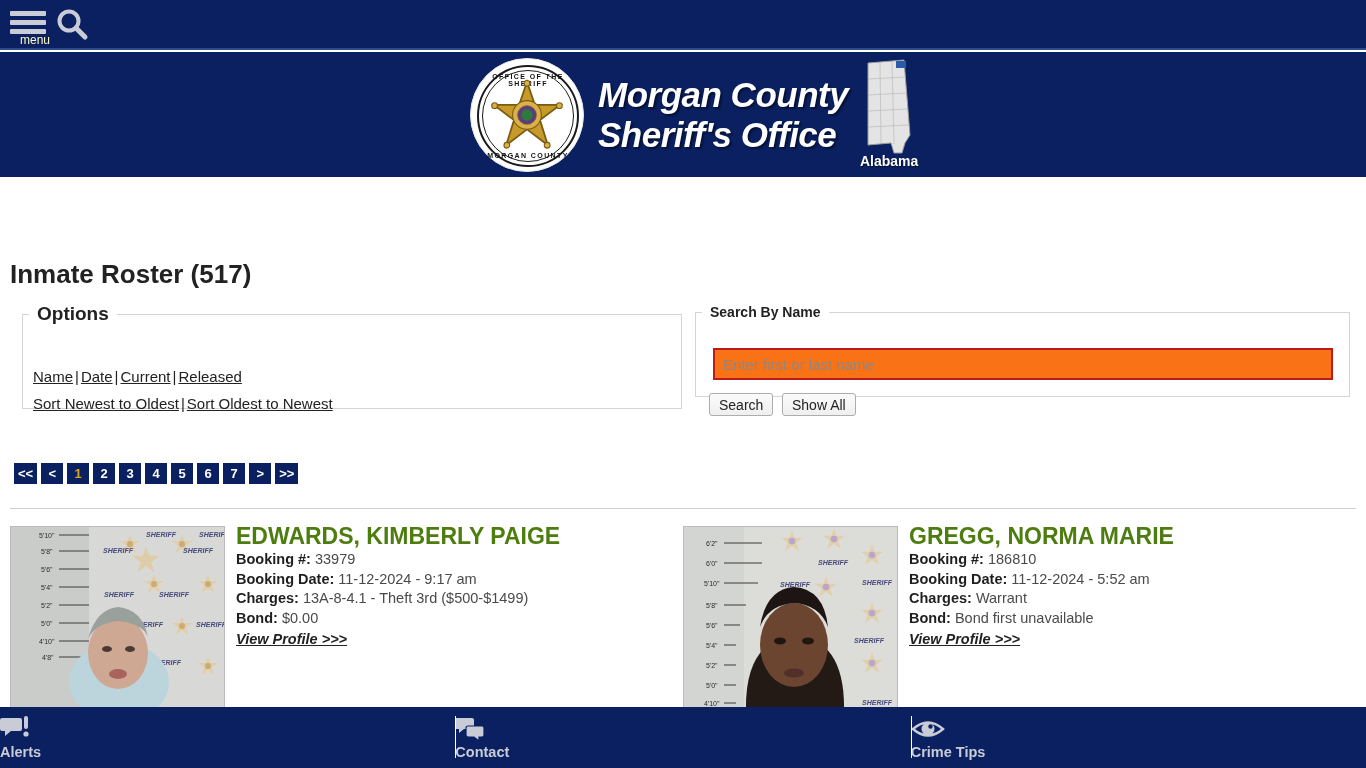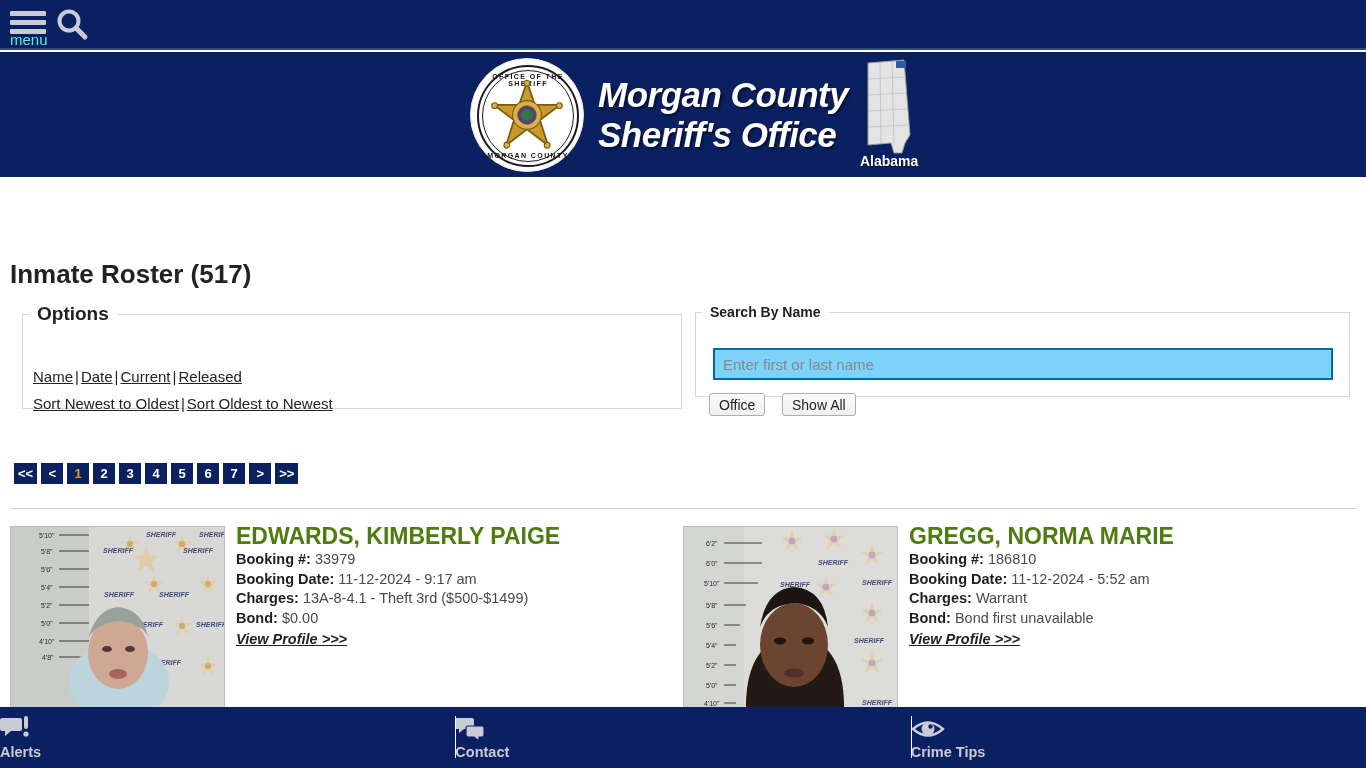--- a/index.html
+++ b/index.html
@@ -23,22 +23,22 @@
     position: absolute; left: 8px; top: 5px;
     width: 42px; height: 42px;
     cursor: pointer;
   }
   .menu-bars { position: absolute; left: 2px; top: 6px; width: 36px; }
   .menu-bars span {
     display: block; height: 5px; background: #c9ccd6;
     margin-bottom: 4px; border-radius: 1px;
   }
   .menu-label {
-    position: absolute; left: 2px; top: 27px;
-    color: #5eead4; font-size: 15px; line-height: 16px;
+    position: absolute; left: 12px; top: 27px;
+    color: #fef9c3; font-size: 12px; line-height: 16px;
     font-family: "Liberation Sans", sans-serif;
   }
   .search-toggle {
     position: absolute; left: 55px; top: 8px;
     width: 34px; height: 34px; cursor: pointer;
   }
 
   
   .logoband {
     position: absolute; top: 52px; left: 0;
@@ -139,22 +139,22 @@
   .opt-row.r2 { top: 70px; }
   .opt-row a {
     color: #222; text-decoration: underline;
     cursor: pointer;
   }
   .opt-sep { color: #222; padding: 0 2px; }
 
   .search-input {
     position: absolute; left: 17px; top: 28px;
     width: 620px; height: 32px;
-    border: 2px solid #0369a1;
-    background: #7dd3fc;
+    border: 2px solid #b91c1c;
+    background: #f97316;
     font-size: 15px; color: #333;
     padding: 0 8px;
     font-family: "Liberation Sans", sans-serif;
   }
   .search-input::placeholder { color: #888; }
   .btn {
     position: absolute; top: 73px;
     height: 23px;
     background: linear-gradient(#fbfbfb,#efefef);
     border: 1px solid #adadad;
@@ -326,21 +326,21 @@
     </div>
 
     <div class="opt-row r2">
       <a>Sort Newest to Oldest</a><span class="opt-sep">|</span><a>Sort Oldest to Newest</a>
     </div>
   </fieldset>
 
   <fieldset class="fs-search">
     <legend>Search By Name</legend>
     <input class="search-input" type="text" placeholder="Enter first or last name" style="">
-    <button class="btn btn-search">Office</button>
+    <button class="btn btn-search">Search</button>
     <button class="btn btn-showall">Show All</button>
   </fieldset>
 
   <div class="pager">
     <div class="pg">&lt;&lt;</div>
     <div class="pg">&lt;</div>
     <div class="pg active">1</div>
     <div class="pg">2</div>
     <div class="pg">3</div>
     <div class="pg">4</div>

